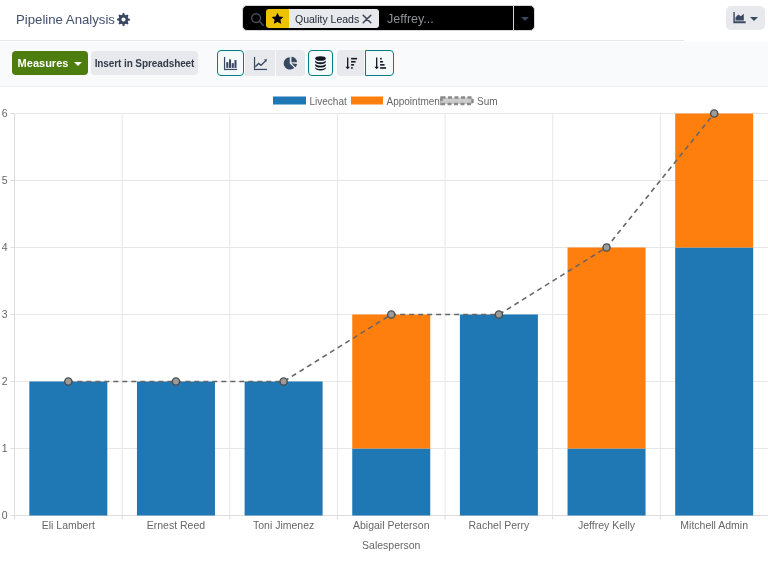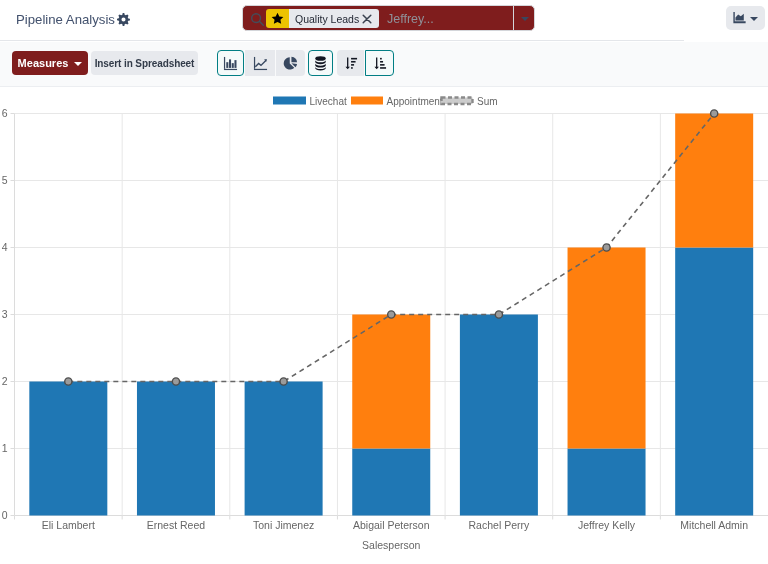--- a/index.html
+++ b/index.html
@@ -5,21 +5,21 @@
   * { margin:0; padding:0; box-sizing:border-box; }
   html,body { width:768px; height:564px; background:#fff; overflow:hidden;
     font-family:"Liberation Sans", sans-serif; }
   
   #navbar { position:absolute; left:0; top:0; width:684px; height:41px;
     background:#fff; border-bottom:1px solid #e4e6ea; }
   #title { position:absolute; left:16px; top:12px; font-size:13.2px; color:#42516d; }
   #gear { position:absolute; left:117px; top:13px; }
   
   #search { position:absolute; left:242px; top:5px; width:293px; height:26px;
-    background:#7f1d1d; border:1px solid #d4d6da; border-radius:5px; }
+    background:#000000; border:1px solid #d4d6da; border-radius:5px; }
   #search .mag { position:absolute; left:7px; top:6px; }
   #facet { position:absolute; left:23px; top:3px; height:19px; display:flex;
     border-radius:3px; overflow:hidden; font-size:10.5px; }
   #facet .fy { background:#edc301; width:23px; display:flex; align-items:center;
     justify-content:center; }
   #facet .fg { background:#e7e9ed; display:flex; align-items:center;
     padding:0 6px 0 6px; color:#1f2430; width:90px; white-space:nowrap; }
   #facet .fx { margin-left:auto; margin-right:1px; color:#343a46; font-size:12px; }
   #search .ph { position:absolute; left:144px; top:6px; font-size:12.5px; color:#8f9199; }
   #search .divider { position:absolute; left:270px; top:0; width:1px; height:24px; background:#d4d6da; }
@@ -30,21 +30,21 @@
   #viewbtn { position:absolute; left:726px; top:6px; width:39px; height:24px;
     background:#e7e9ed; border-radius:5px; }
   #viewbtn .caret { position:absolute; left:24px; top:11px; width:0; height:0;
     border-left:4px solid transparent; border-right:4px solid transparent;
     border-top:4px solid #384860; }
   
   #cbar { position:absolute; left:0; top:42px; width:768px; height:45px;
     background:#f9fafb; border-bottom:1px solid #eceef1; }
   .btn { position:absolute; top:9px; height:24px; border-radius:4px;
     font-size:12px; display:flex; align-items:center; justify-content:center; }
-  #measures { left:12px; width:76px; background:#7f1d1d; color:#fff; font-weight:bold; font-size:11px; }
+  #measures { left:12px; width:76px; background:#4d7c0f; color:#fff; font-weight:bold; font-size:11px; }
   #measures .mcaret { width:0; height:0; margin-left:6px; margin-top:1px;
     border-left:4px solid transparent; border-right:4px solid transparent;
     border-top:4px solid #fff; }
   #insert { left:91px; width:107px; background:#e7e9ed; color:#323b49; font-weight:bold; font-size:10px; letter-spacing:-0.1px; white-space:nowrap; }
   .ibtn { position:absolute; top:8px; height:26px; background:#e7e9ed;
     display:flex; align-items:center; justify-content:center; }
   .ibtn.active { background:#f4fafa; border:1px solid #017e84; }
   #b-bar  { left:217px; width:27px; border-radius:4px; }
   #b-line { left:245px; width:30px; border-radius:0; }
   #b-pie  { left:276px; width:29px; border-radius:0 4px 4px 0; }

